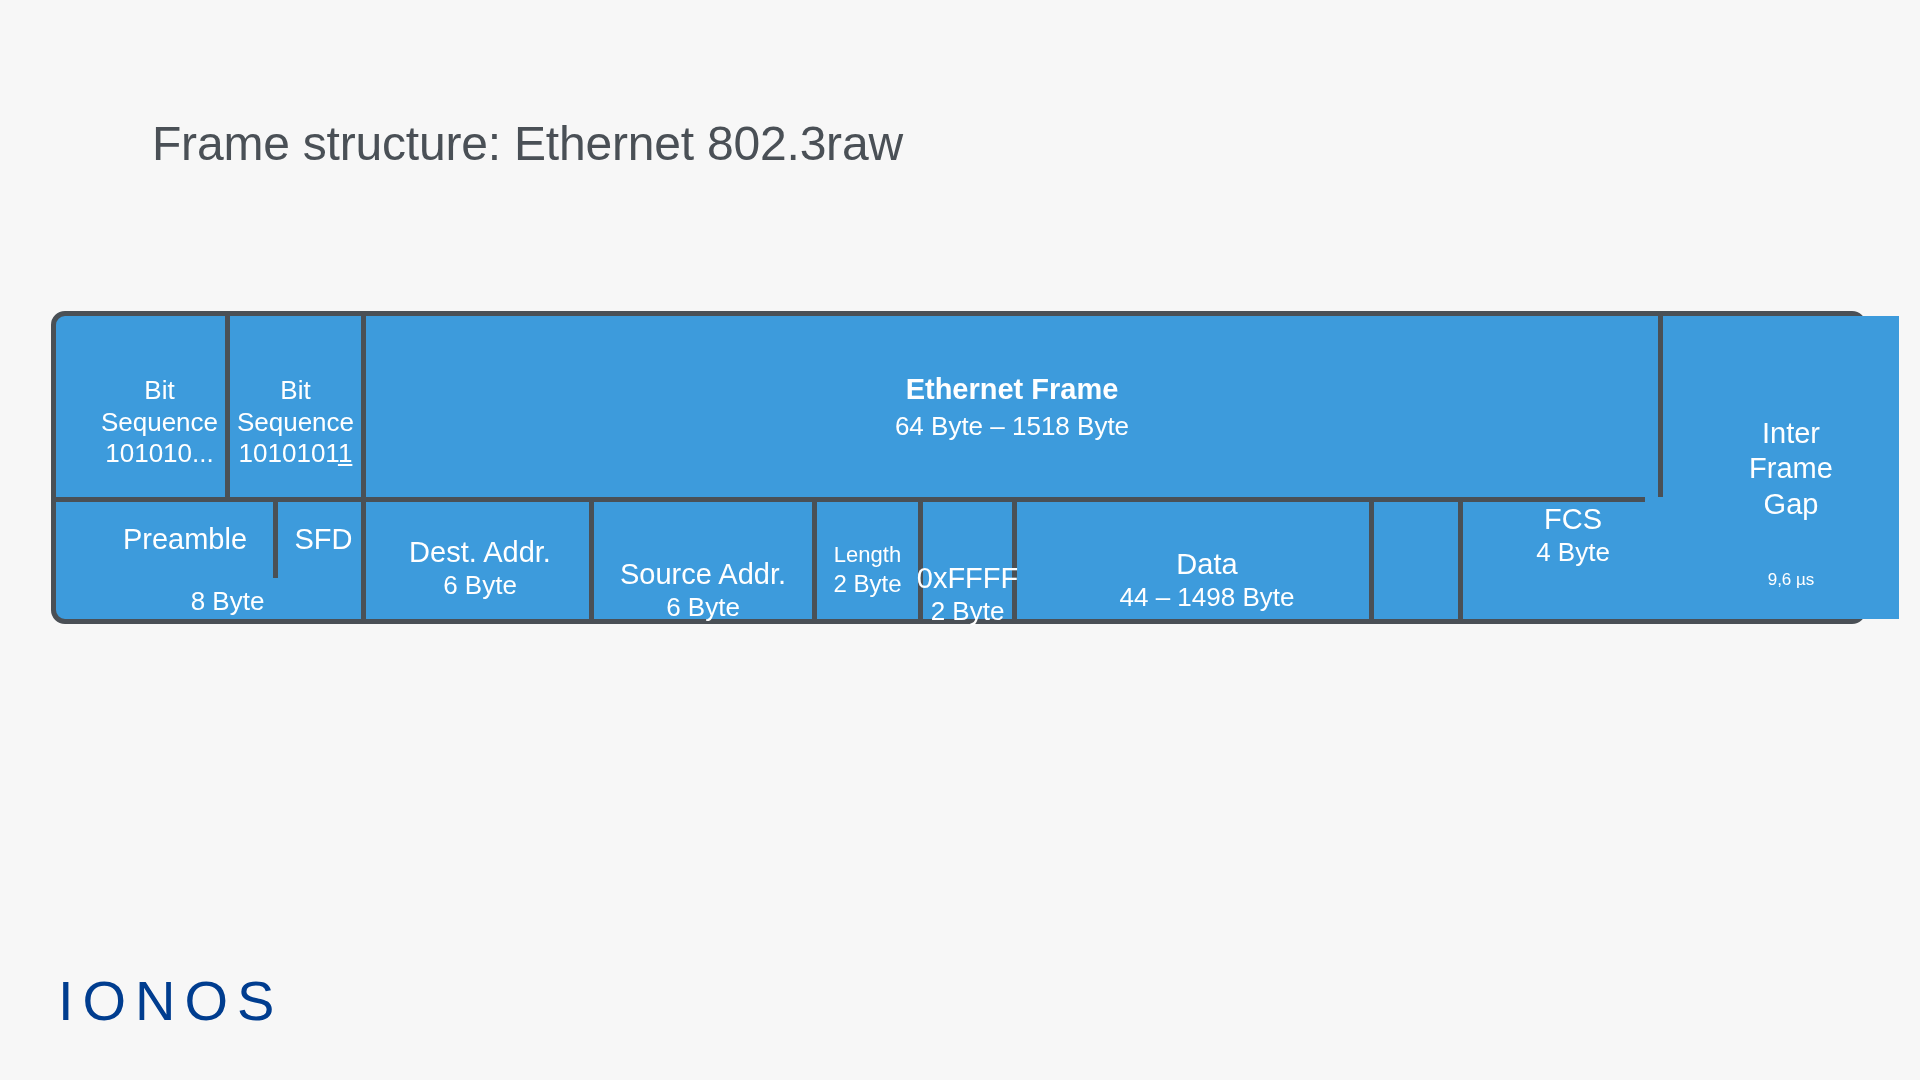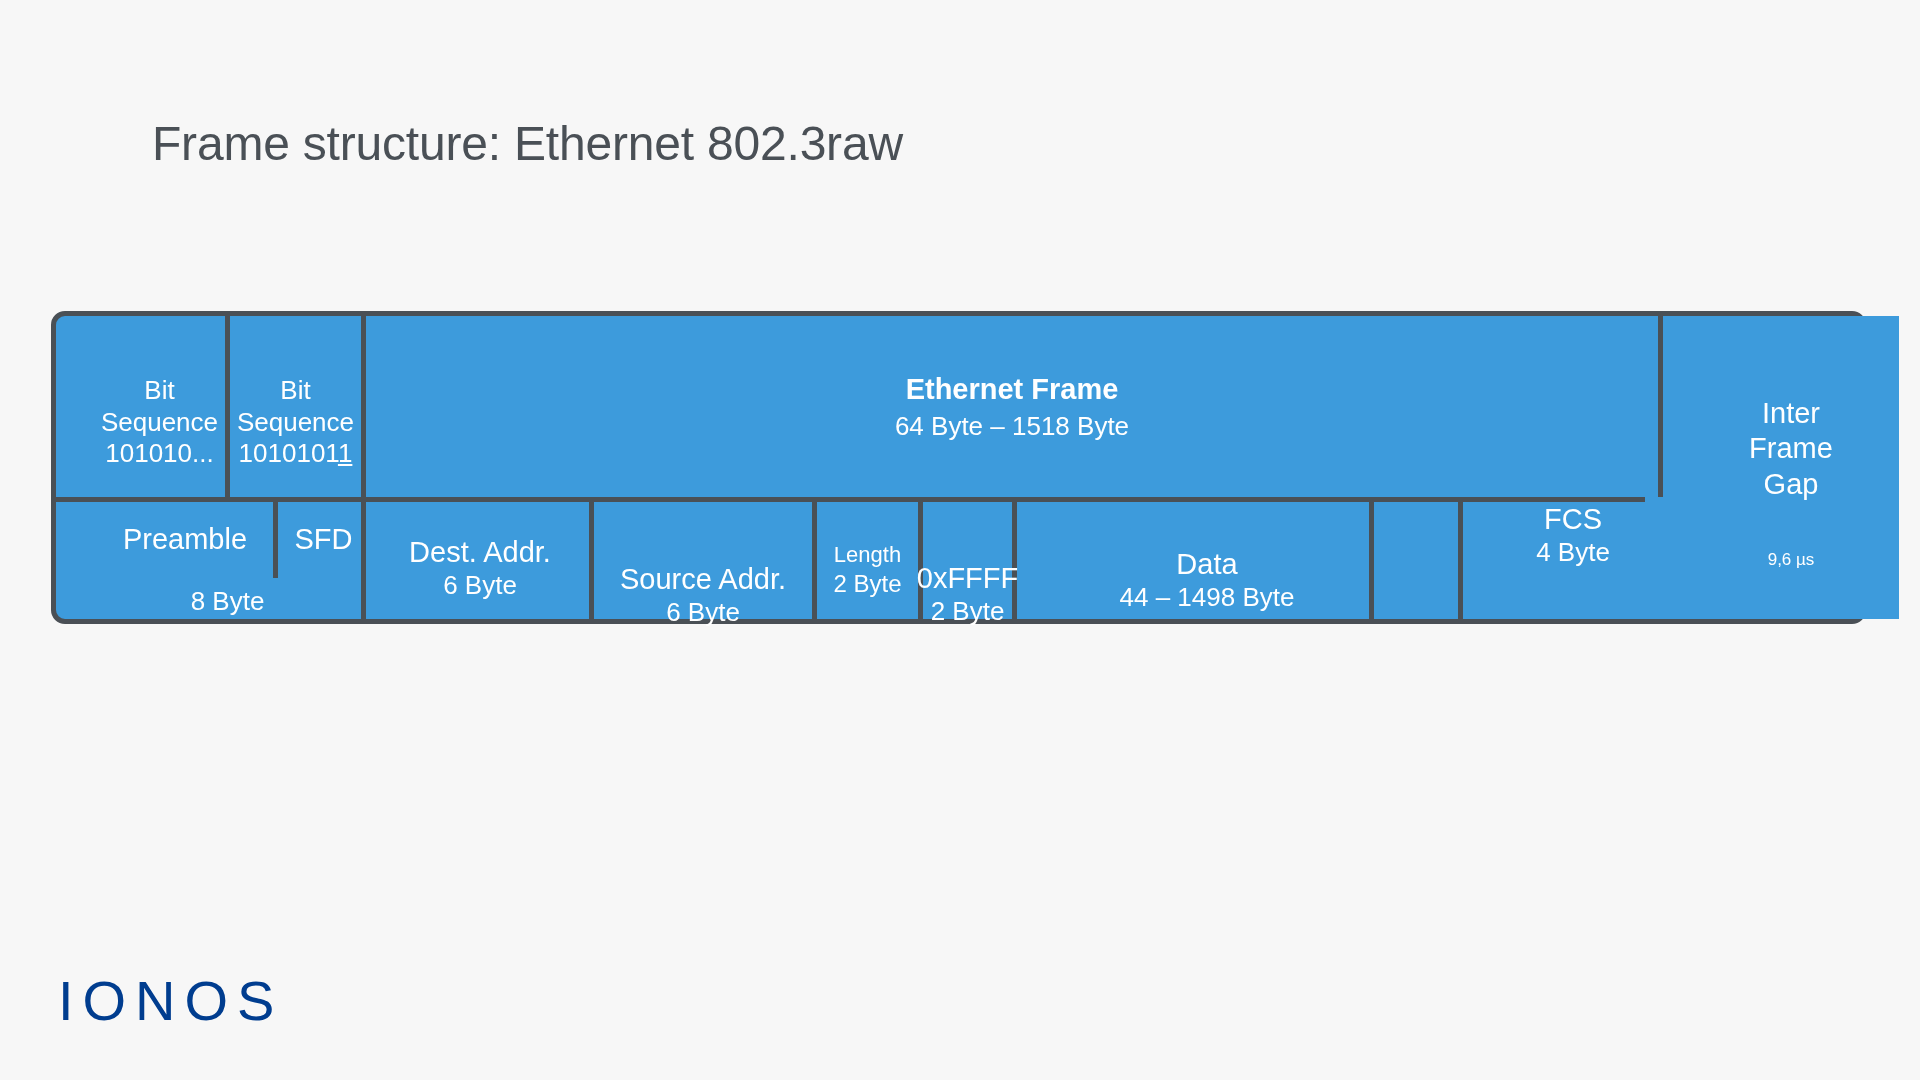--- a/index.html
+++ b/index.html
@@ -80,21 +80,21 @@
   .cell-ethframe .label-sub  { font-size: 26px; margin-top: 4px; }
 
   .underline-bit { text-decoration: underline; text-underline-offset: 2px; }
 
   
   .cell-ifg {
     left: 1589px;
     top: 0;
     width: 216px;
     height: 303px;
-    padding-top: 80px;
+    padding-top: 100px;
   }
   .cell-ifg .label-main { font-size: 29px; }
   .cell-ifg .label-sub  { font-size: 17px; margin-top: 48px; }
 
   
   .hdiv {
     position: absolute;
     left: 0;
     top: 181px;
     width: 1589px;
@@ -150,21 +150,21 @@
     background: #4a5056;
   }
   .pre-bytes {
     width: 100%;
     text-align: center;
     font-size: 26px;
     margin-top: 8px;
   }
 
   .cell-dest   { left: 277px;  width: 223px; padding-top: 33px; }
-  .cell-source { left: 500px;  width: 223px; padding-top: 60px; }
+  .cell-source { left: 500px;  width: 223px; padding-top: 60px; justify-content: center; }
   .cell-length { left: 723px;  width: 106px; padding-top: 40px; }
   .cell-length .label-main { font-size: 22px; }
   .cell-length .label-sub  { font-size: 24px; }
   .cell-ffff   { left: 829px;  width: 94px; padding-top: 59px; }
   .cell-ffff .label-main { font-size: 29px; }
   .cell-data   { left: 935px;  width: 345px; padding-top: 45px; padding-left: 16px; }
   .cell-fcs    { left: 1364px; width: 225px; }
 
   .gap-cell {
     left: 1280px;

